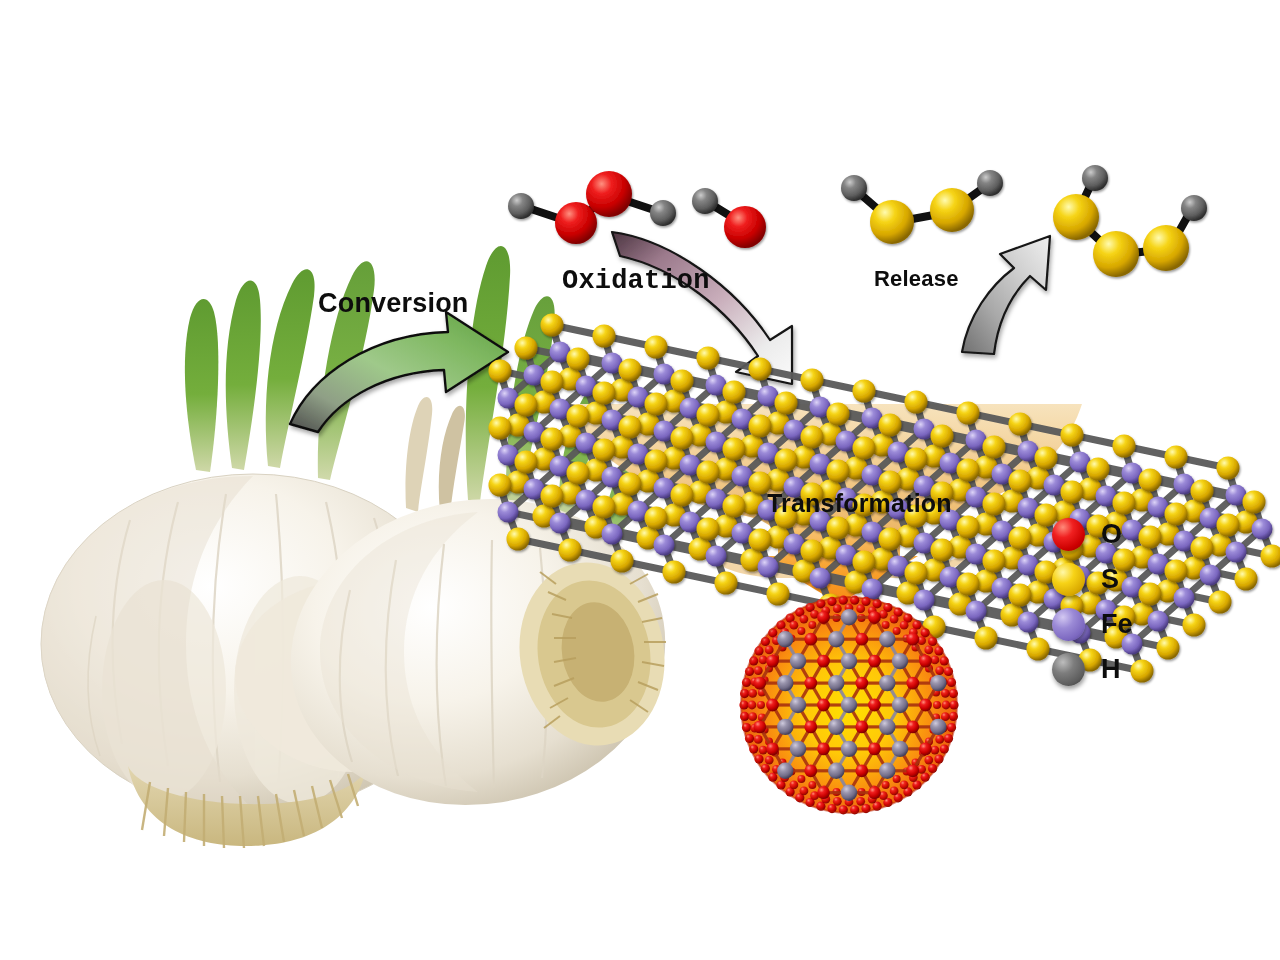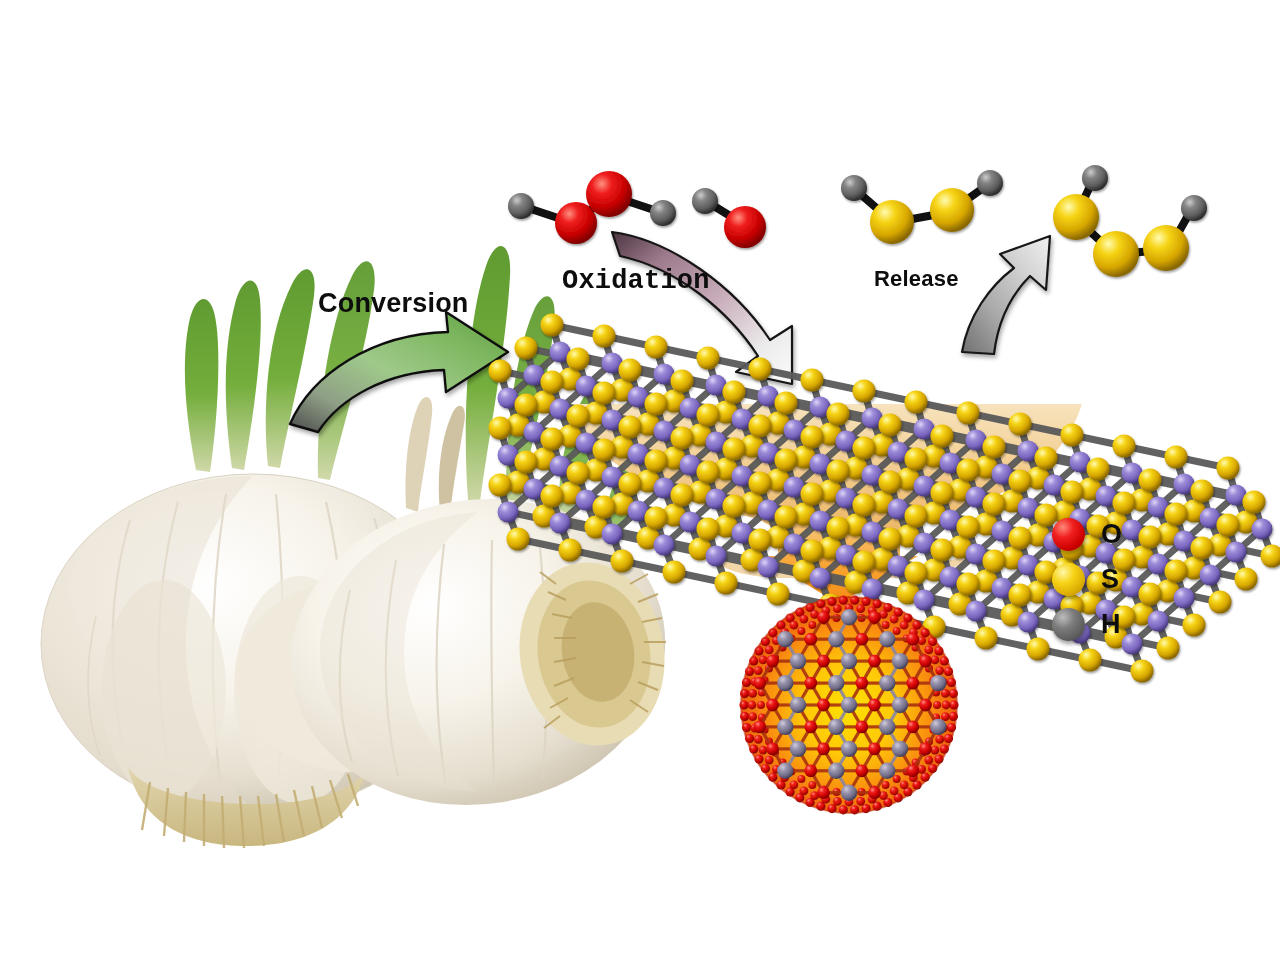--- a/index.html
+++ b/index.html
@@ -1535,29 +1535,34 @@
           <circle cx="874.5" cy="792.7" r="6.4" fill="url(#gO)"></circle>
         </g>
     <circle cx="849" cy="705" r="108" fill="none" stroke="#b81b04" stroke-width="2" opacity="0.5"></circle>
   </g>
 
 </svg>
 
 <div class="lbl" id="lbl-conversion">Conversion</div>
 <div class="lbl" id="lbl-oxidation">Oxidation</div>
 <div class="lbl" id="lbl-release">Release</div>
+<div class="lbl" id="lbl-transformation">Transformation</div>
 
 <div id="legend">
   <div class="leg-row">
     <div class="leg-dot dot-O"></div>
     <div class="leg-txt">O</div>
   </div>
   <div class="leg-row">
     <div class="leg-dot dot-S"></div>
     <div class="leg-txt">S</div>
   </div>
   <div class="leg-row">
+    <div class="leg-dot dot-Fe"></div>
+    <div class="leg-txt">Fe</div>
+  </div>
+  <div class="leg-row">
     <div class="leg-dot dot-H"></div>
     <div class="leg-txt">H</div>
   </div>
 </div>
 
 </div>
 
 </body></html>

